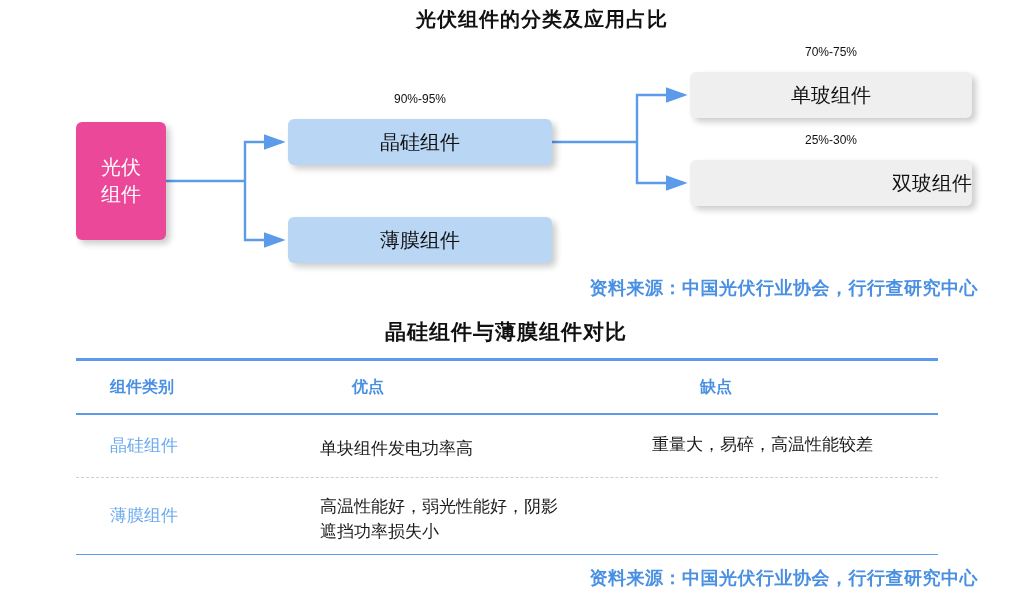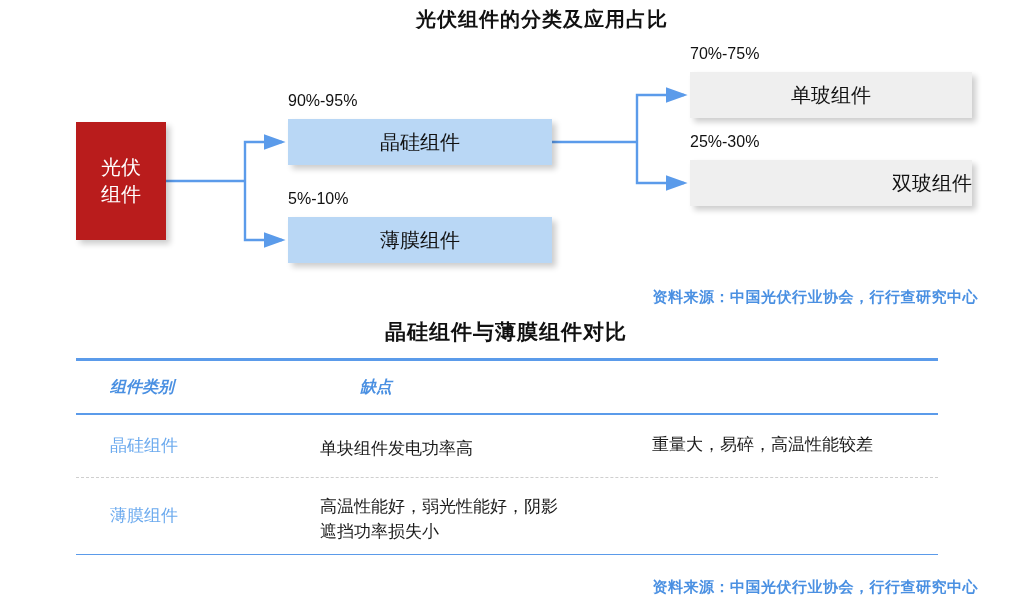--- a/index.html
+++ b/index.html
@@ -38,23 +38,24 @@
     height: 260px;
   }
   .node {
     position: absolute;
     box-sizing: border-box;
     display: flex;
     align-items: center;
     justify-content: center;
     text-align: center;
     box-shadow: 4px 4px 6px rgba(0,0,0,0.20);
+    border-radius: 6px;
   }
   .node-root {
-    background: #b91c1c;
+    background: #ec4899;
     color: #ffffff;
     font-size: 20px;
     line-height: 1.35;
     left: 76px;
     top: 82px;
     width: 90px;
     height: 118px;
   }
   .node-blue {
     background: #b9d7f5;
@@ -72,45 +73,45 @@
     font-size: 20px;
     left: 690px;
     width: 282px;
     height: 46px;
   }
   #node-single-glass { top: 32px; }
   #node-double-glass { top: 120px; justify-content: flex-end; }
 
   .pct-label {
     position: absolute;
-    font-size: 16px;
-    color: #111111;
+    font-size: 12px;
+    color: #111111;
+    text-align: center;
   }
   #pct-crystal { left: 288px; top: 52px; width: 264px; }
   #pct-film    { left: 288px; top: 150px; width: 264px; }
   #pct-single  { left: 690px; top: 5px;   width: 282px; }
   #pct-double  { left: 690px; top: 93px;  width: 282px; }
 
   #connectors {
     position: absolute;
     left: 0; top: 0;
     width: 1012px;
     height: 260px;
     pointer-events: none;
   }
 
   
   .source-line {
     position: absolute;
     right: 34px;
-    font-size: 15px;
+    font-size: 18px;
     font-weight: bold;
     color: #4a90e2;
     letter-spacing: 0.5px;
-    margin-top: 12px;
   }
   #source-top { top: 276px; }
   #source-bottom { top: 566px; }
 
   
   #comparison-table {
     position: absolute;
     left: 76px;
     top: 358px;
     width: 862px;
@@ -129,21 +130,21 @@
   .trow .c0 { width: 200px; padding-left: 34px; box-sizing: border-box; }
   .trow .c1 { width: 340px; }
   .trow .c2 { width: 322px; }
   #table-header .c0,
   #table-header .c1,
   #table-header .c2 {
     color: #4a90e2;
     font-weight: bold;
     font-size: 16px;
   }
-  #table-header { height: 52px; font-style: italic; }
+  #table-header { height: 52px; }
   #table-header .c1 { text-align: left; padding-left: 76px; box-sizing: border-box; }
   #table-header .c2 { text-align: left; padding-left: 84px; box-sizing: border-box; }
 
   .body-row { height: 62px; font-size: 17px; }
   .body-row.tall { height: 76px; }
   .body-row .c0 { color: #6aa9ee; font-size: 17px; }
   .body-row .c1 { padding-left: 44px; box-sizing: border-box; line-height: 1.45; margin-top: 8px; }
   .body-row .c2 { padding-left: 36px; box-sizing: border-box; line-height: 1.45; }
 </style>
 </head>
@@ -172,21 +173,20 @@
   <div class="node node-root" id="node-root">
     <span style="white-space: pre-line;">光伏
 组件</span>
   </div>
 
   <div class="pct-label" id="pct-crystal">90%-95%</div>
   <div class="node node-blue" id="node-crystal">
     <span>晶硅组件</span>
   </div>
 
-  <div class="pct-label" id="pct-film">5%-10%</div>
   <div class="node node-blue" id="node-film">
     <span>薄膜组件</span>
   </div>
 
   <div class="pct-label" id="pct-single">70%-75%</div>
   <div class="node node-gray" id="node-single-glass">
     <span>单玻组件</span>
   </div>
 
   <div class="pct-label" id="pct-double">25%-30%</div>
@@ -197,20 +197,21 @@
 
 <div class="source-line" id="source-top">资料来源：中国光伏行业协会，行行查研究中心</div>
 
 <div class="section-title" id="table-title">晶硅组件与薄膜组件对比</div>
 
 <div id="comparison-table">
   <div class="rule-thick"></div>
 
   <div class="trow" id="table-header">
     <div class="c0">组件类别</div>
+    <div class="c1">优点</div>
     <div class="c2">缺点</div>
   </div>
 
   <div class="rule-thin"></div>
 
   <div class="trow body-row">
     <div class="c0">晶硅组件</div>
     <div class="c1">单块组件发电功率高</div>
     <div class="c2">重量大，易碎，高温性能较差</div>
   </div>

